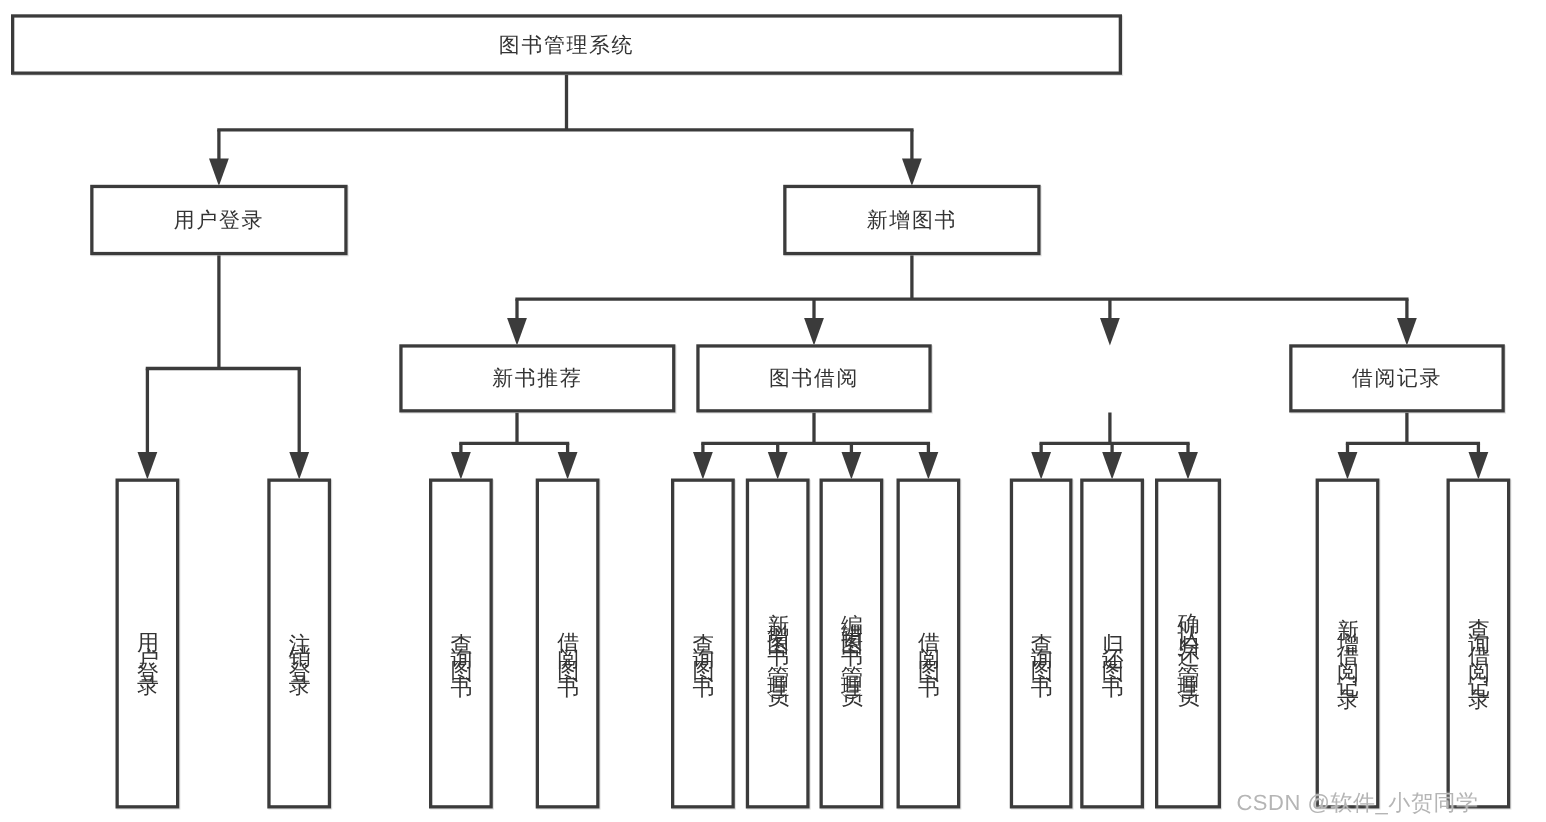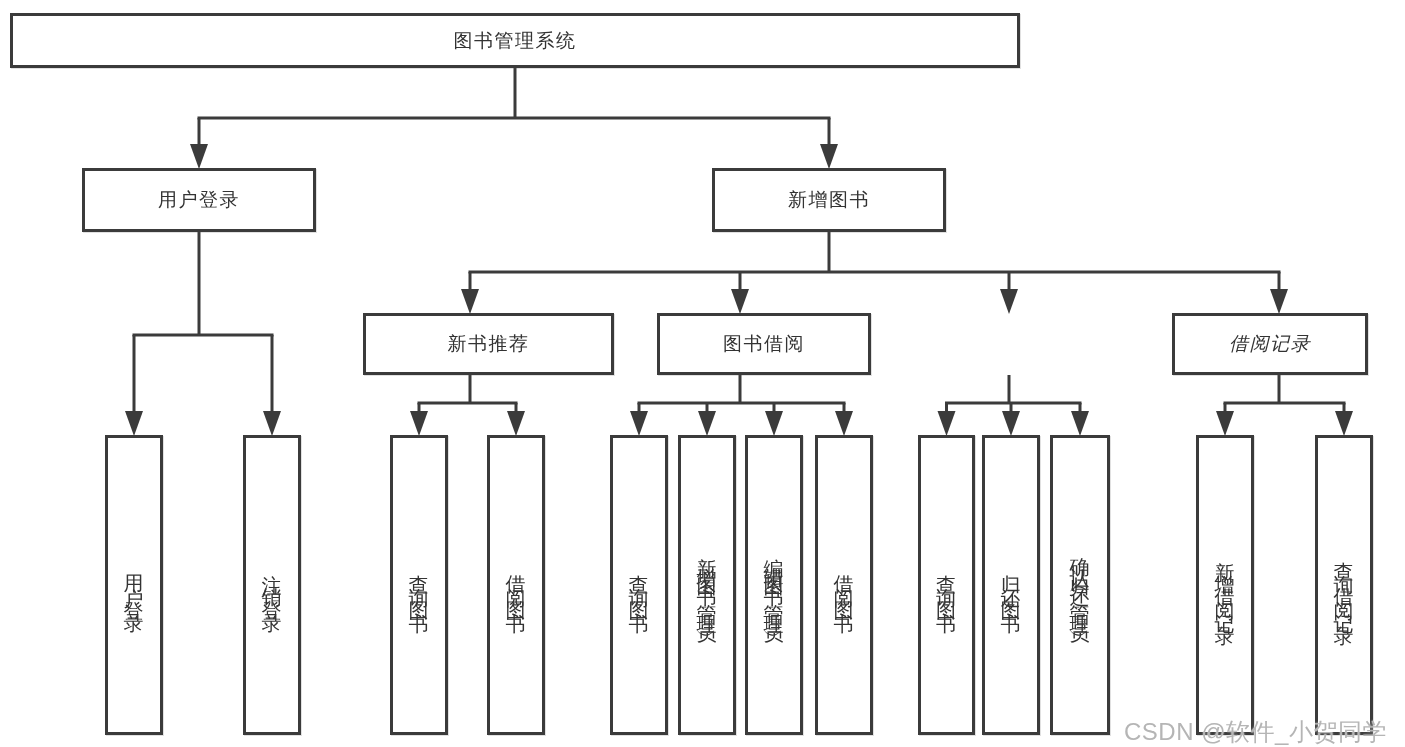--- a/index.html
+++ b/index.html
@@ -43,21 +43,21 @@
     letter-spacing: 13px;
     line-height: 1;
     white-space: nowrap;
   }
   .vbox span.tight { letter-spacing: 9.5px; }
   .watermark {
     position: absolute;
     left: 1124px;
     top: 716px;
     z-index: 5;
-    font-size: 24px;
+    font-size: 20px;
     letter-spacing: 0.5px;
     color: var(--wm, #b5b5b5);
     text-shadow: 0 0 2px #ffffff;
     white-space: nowrap;
   }
 </style>
 </head>
 <body>
 
 <div class="stage" id="stage">
@@ -133,21 +133,21 @@
     </div>
     <div class="box hbox" style="left: 363px; top: 313px; width: 251px; height: 62px;">
       <span>新书推荐</span>
     </div>
     <div class="box vbox" style="left: 390px; top: 435px; width: 58px; height: 300px;">
       <span>查询图书</span>
     </div>
     <div class="box vbox" style="left: 487px; top: 435px; width: 58px; height: 300px;">
       <span>借阅图书</span>
     </div>
-    <div class="box hbox" style="left: 633px; top: 313px; width: 214px; height: 62px; margin-left: 24px;">
+    <div class="box hbox" style="left: 633px; top: 313px; width: 214px; height: 62px;">
       <span>图书借阅</span>
     </div>
     <div class="box vbox" style="left: 610px; top: 435px; width: 58px; height: 300px;">
       <span>查询图书</span>
     </div>
     <div class="box vbox" style="left: 678px; top: 435px; width: 58px; height: 300px;">
       <span class="tight">新增图书（管理员）</span>
     </div>
     <div class="box vbox" style="left: 745px; top: 435px; width: 58px; height: 300px;">
       <span class="tight">编辑图书（管理员）</span>
@@ -157,21 +157,21 @@
     </div>
     <div class="box vbox" style="left: 918px; top: 435px; width: 57px; height: 300px;">
       <span>查询图书</span>
     </div>
     <div class="box vbox" style="left: 982px; top: 435px; width: 58px; height: 300px;">
       <span>归还图书</span>
     </div>
     <div class="box vbox" style="left: 1050px; top: 435px; width: 60px; height: 300px;">
       <span class="tight">确认归还（管理员）</span>
     </div>
-    <div class="box hbox" style="left: 1172px; top: 313px; width: 196px; height: 62px; font-style: italic;">
+    <div class="box hbox" style="left: 1172px; top: 313px; width: 196px; height: 62px;">
       <span>借阅记录</span>
     </div>
     <div class="box vbox" style="left: 1196px; top: 435px; width: 58px; height: 300px;">
       <span>新增借阅记录</span>
     </div>
     <div class="box vbox" style="left: 1315px; top: 435px; width: 58px; height: 300px;">
       <span>查询借阅记录</span>
     </div>
   </div>
 

